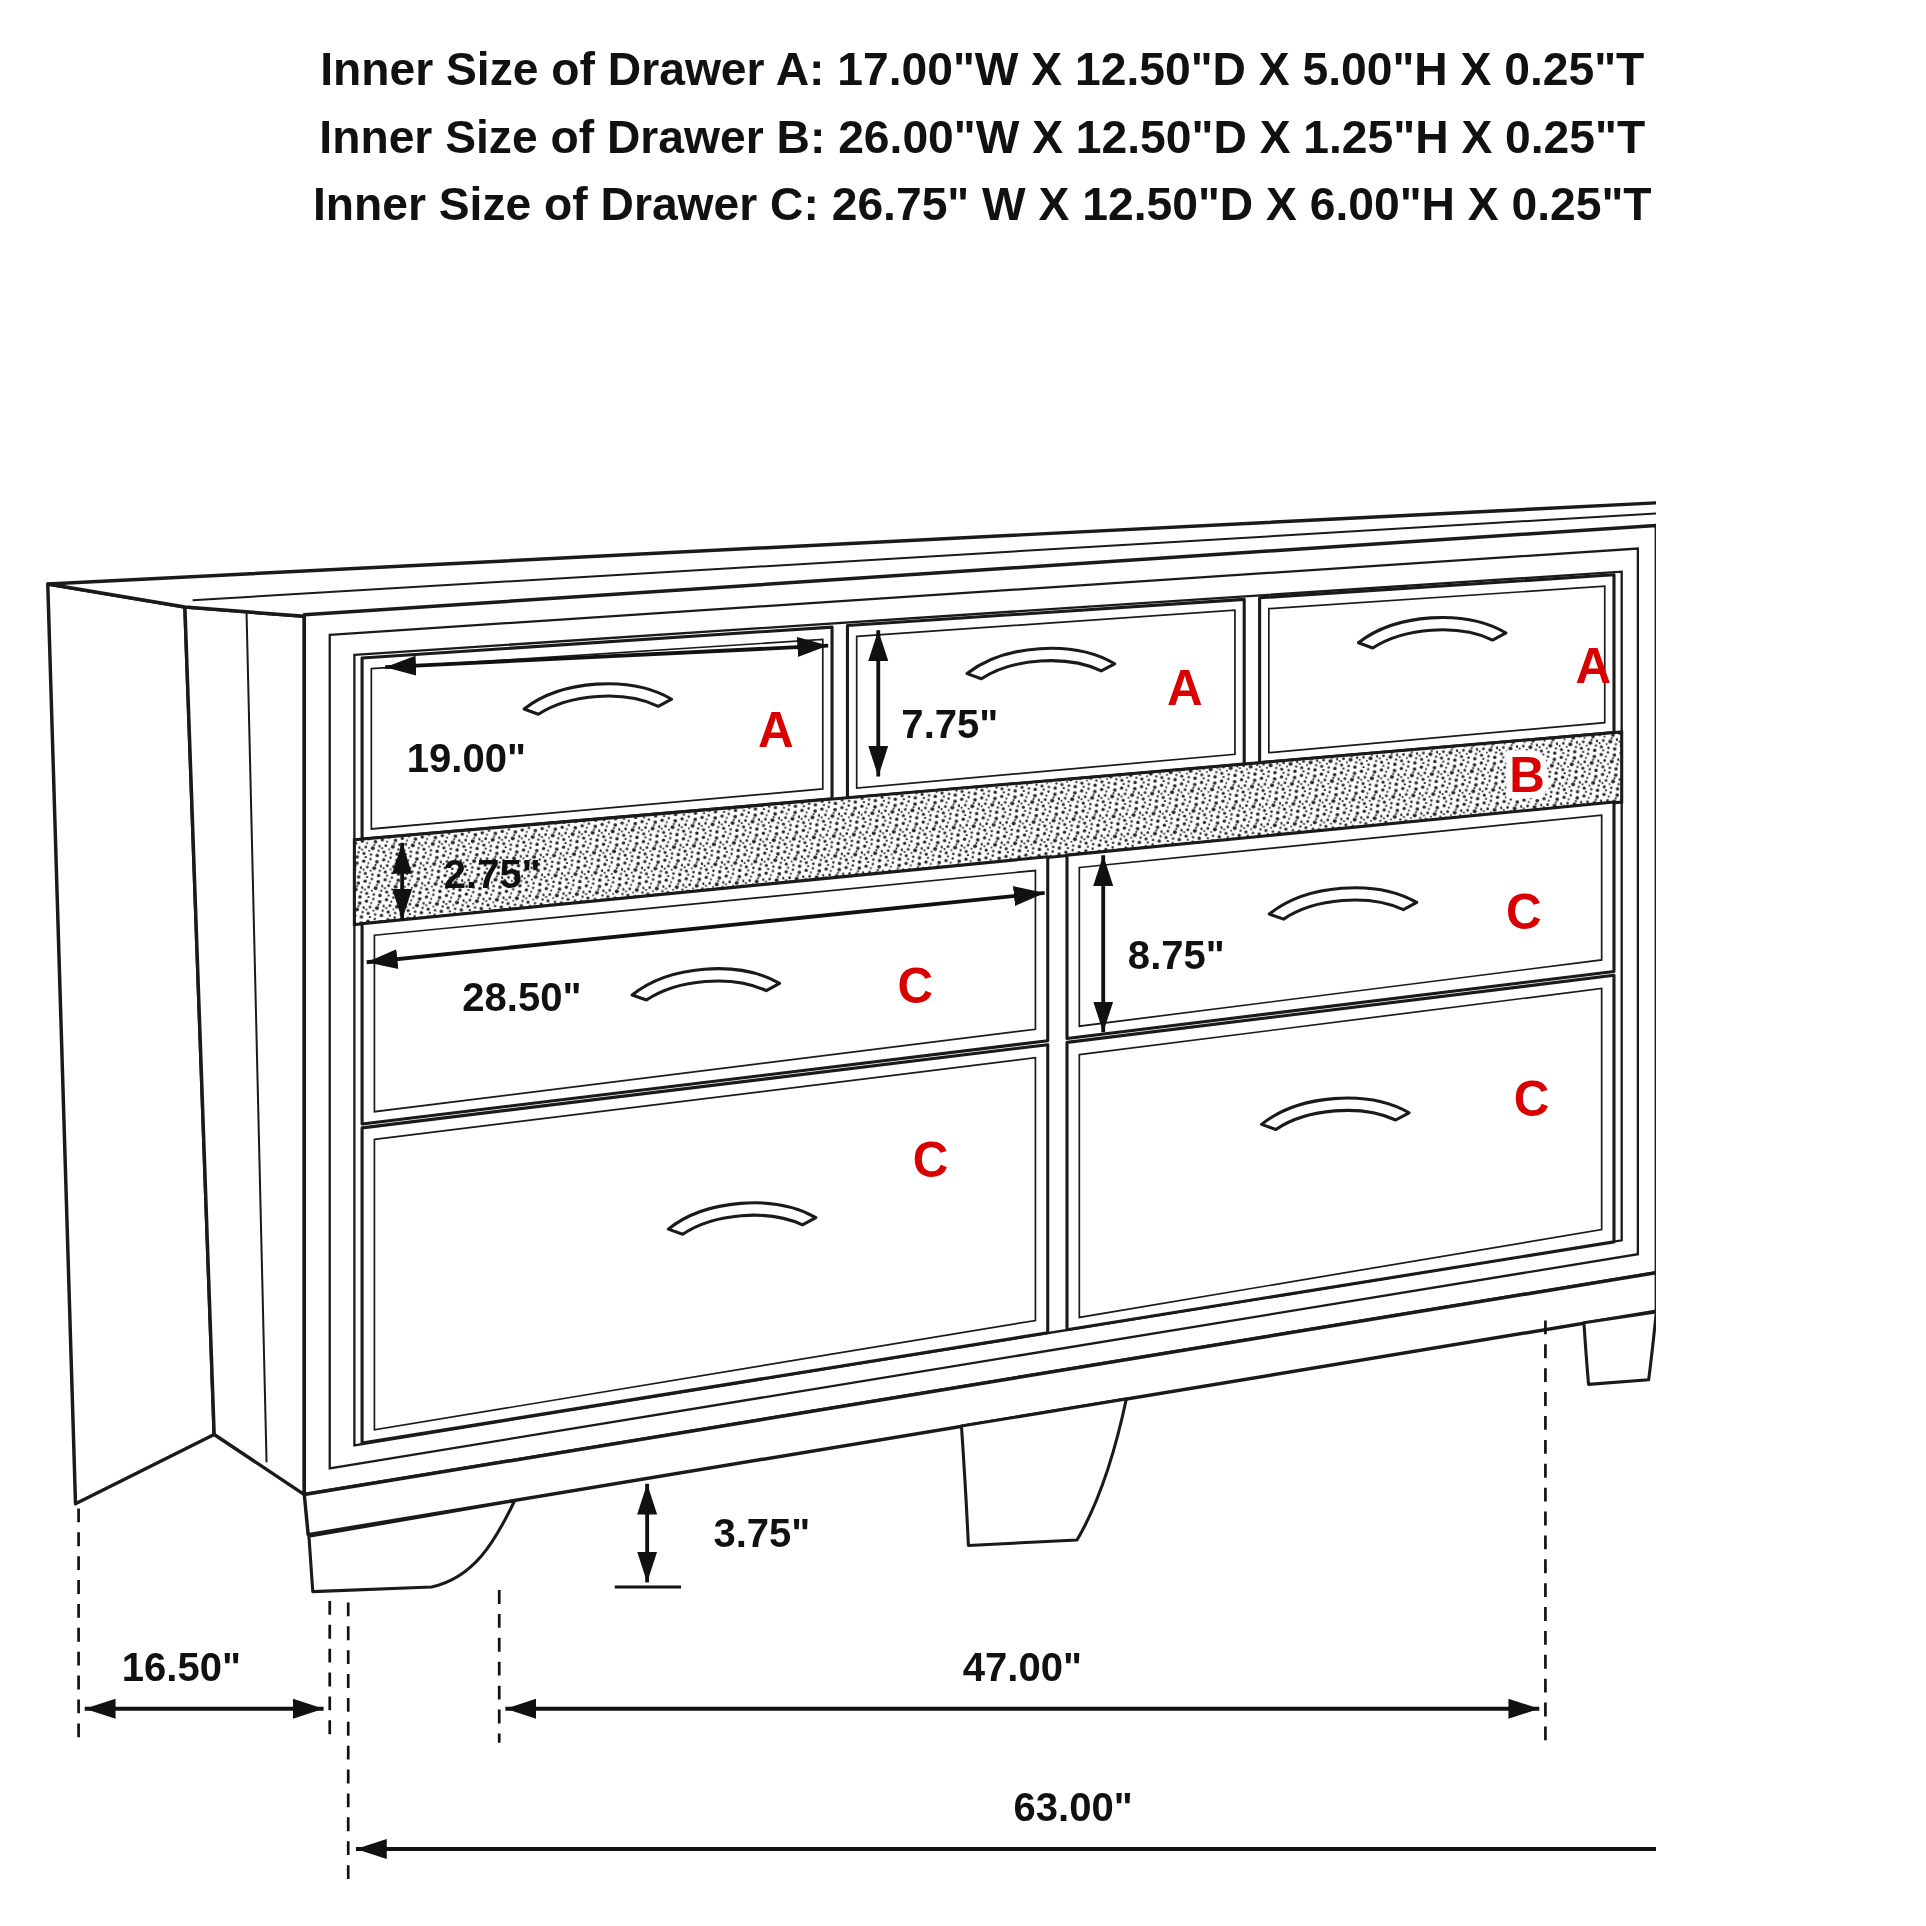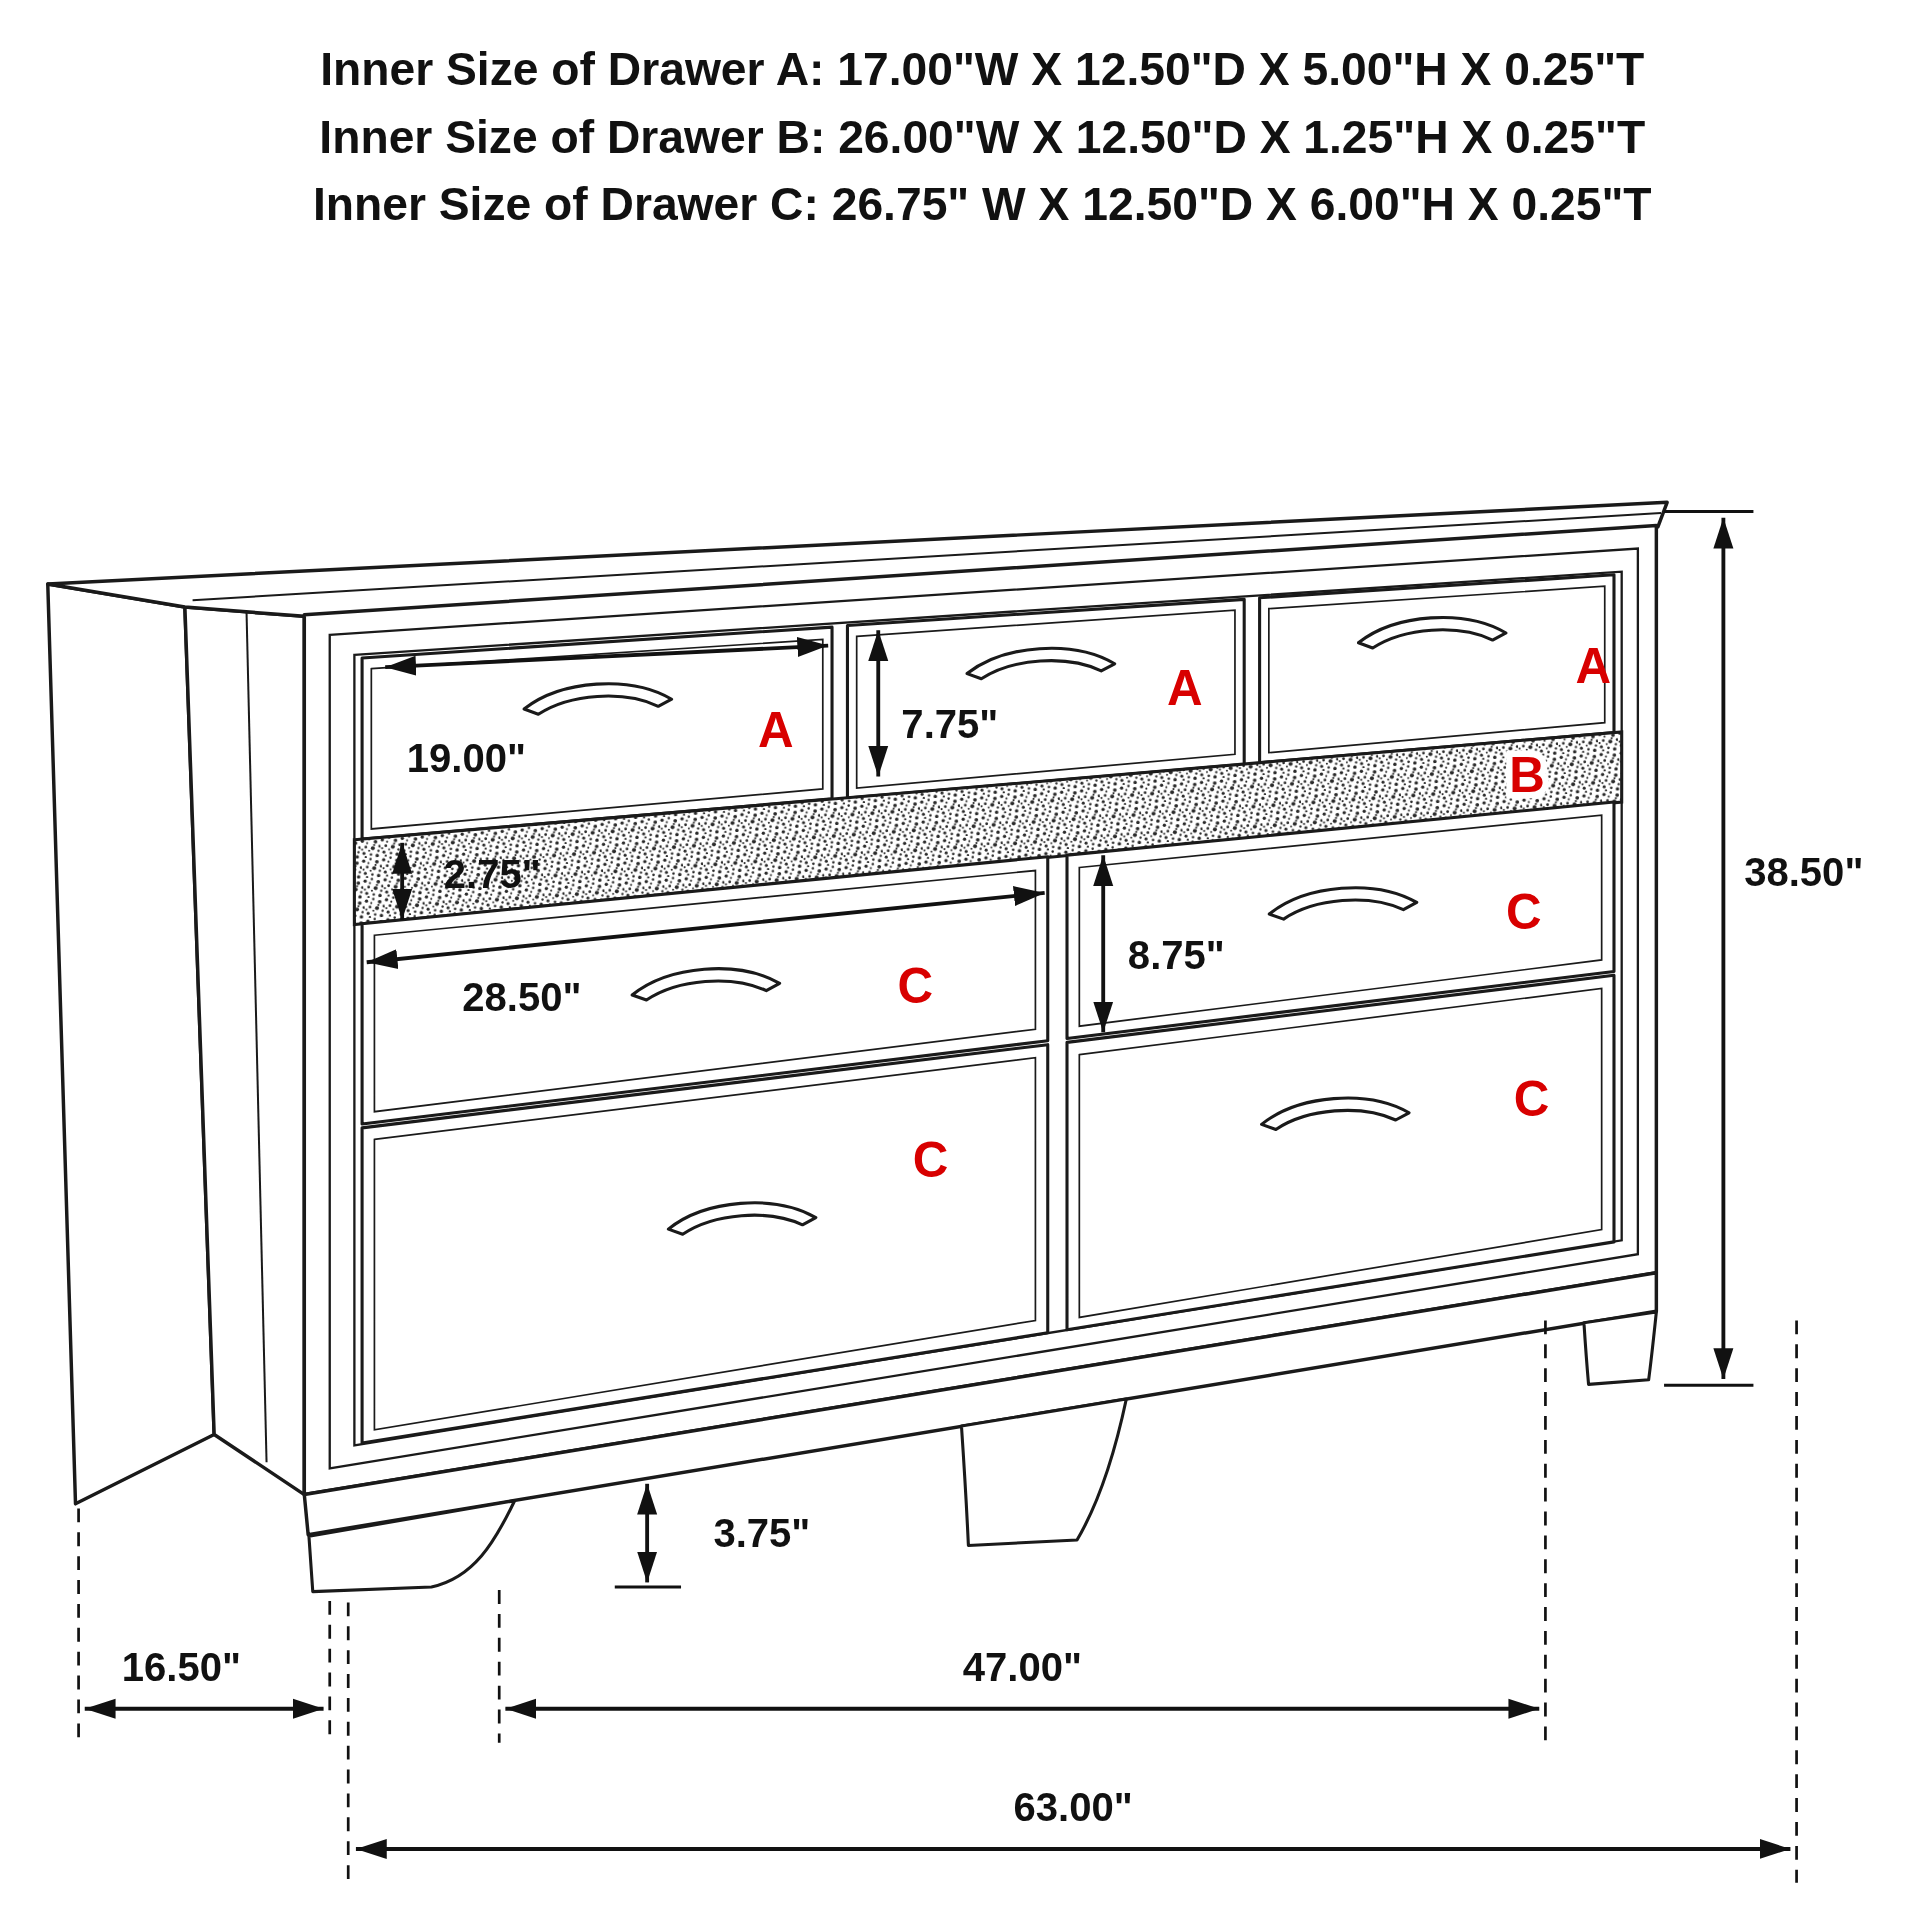--- a/index.html
+++ b/index.html
@@ -1,16 +1,16 @@
 <!DOCTYPE html>
 <html style="font-size:12.3px"><head>
 <meta charset="utf-8">
 <style>
   html,body { margin:0; padding:0; background:#ffffff; }
-  .stage { position:relative; width:1926px; height:1926px; background:#737373; overflow:hidden; }
+  .stage { position:relative; width:1656px; height:1926px; background:#737373; overflow:hidden; }
   svg { display:block; }
 
   .outline      { fill:#ffffff; stroke:#1a1a1a; stroke-width:4.5; stroke-linejoin:round; }
   .thinline     { fill:none;    stroke:#1a1a1a; stroke-width:2.6; }
   .midframe     { fill:none;    stroke:#1a1a1a; stroke-width:3;   }
   .drawer       { fill:#ffffff; stroke:#1a1a1a; stroke-width:4;   stroke-linejoin:round; }
   .drawer-inner { fill:none;    stroke:#1a1a1a; stroke-width:2.2; }
   .bstrip       { fill:url(#sparkle); stroke:#1a1a1a; stroke-width:4; }
   .foot         { fill:#ffffff; stroke:#1a1a1a; stroke-width:4;   stroke-linejoin:round; }
   .handlebar    { fill:#ffffff; stroke:#1a1a1a; stroke-width:4;   stroke-linejoin:round; }

